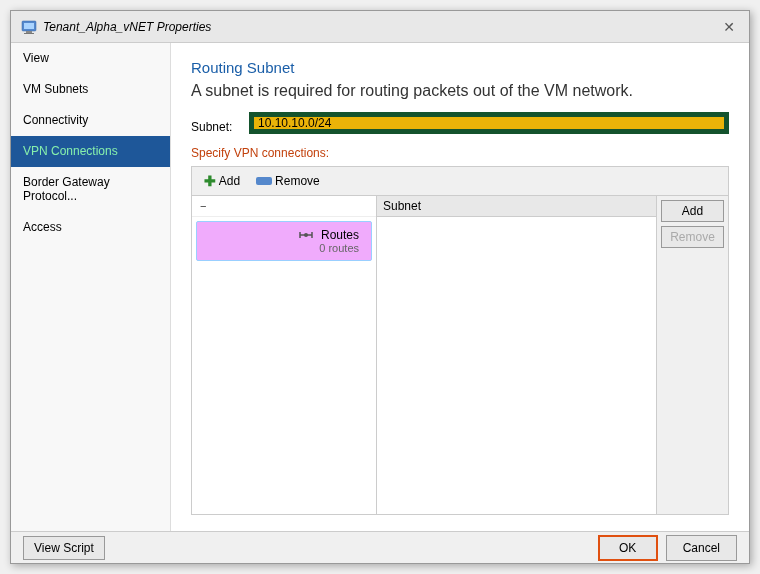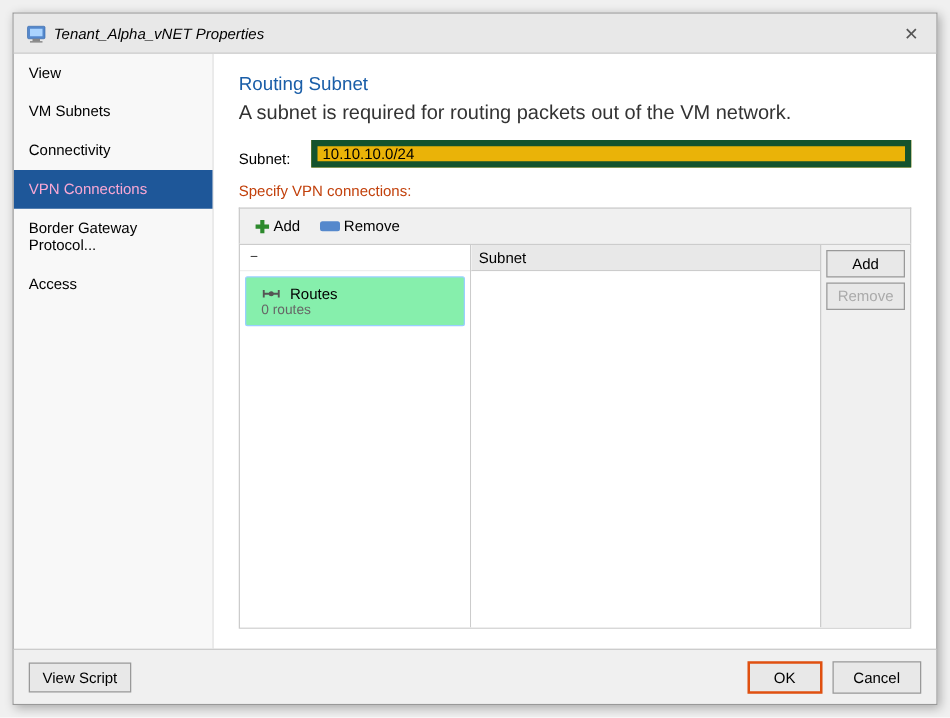--- a/index.html
+++ b/index.html
@@ -73,21 +73,21 @@
     }
     .sidebar-item {
       padding: 8px 12px;
       cursor: pointer;
       color: #000;
       font-size: 12px;
       border-bottom: 1px solid transparent;
     }
     .sidebar-item.active {
       background: #1e5799;
-      color: #f9a8d4;
+      color: #86efac;
     }
     .main-panel {
       flex: 1;
       padding: 16px 20px;
       background: white;
       display: flex;
       flex-direction: column;
       overflow: hidden;
     }
     .section-title {
@@ -173,22 +173,22 @@
       font-size: 11px;
       color: #333;
       cursor: pointer;
       border-bottom: 1px solid #eee;
     }
     .tree-item {
       padding: 6px 12px;
       cursor: pointer;
       display: flex;
       flex-direction: column;
-      align-items: flex-start;
-      background: #86efac;
+      align-items: flex-end;
+      background: #f0abfc;
       border: 1px solid #99cfff;
       margin: 4px;
       border-radius: 2px;
     }
     .tree-item-label {
       font-size: 12px;
       color: #000;
       display: flex;
       align-items: center;
       gap: 4px;
@@ -241,21 +241,21 @@
       flex: 1;
       background: white;
     }
     .footer {
       display: flex;
       align-items: center;
       justify-content: space-between;
       padding: 8px 12px;
       border-top: 1px solid #ccc;
       background: #f0f0f0;
-      height: 44px;
+      height: 32px;
     }
     .footer-right {
       display: flex;
       gap: 8px;
     }
     .footer-btn {
       padding: 4px 16px;
       font-size: 12px;
       border: 1px solid #999;
       background: #e8e8e8;

